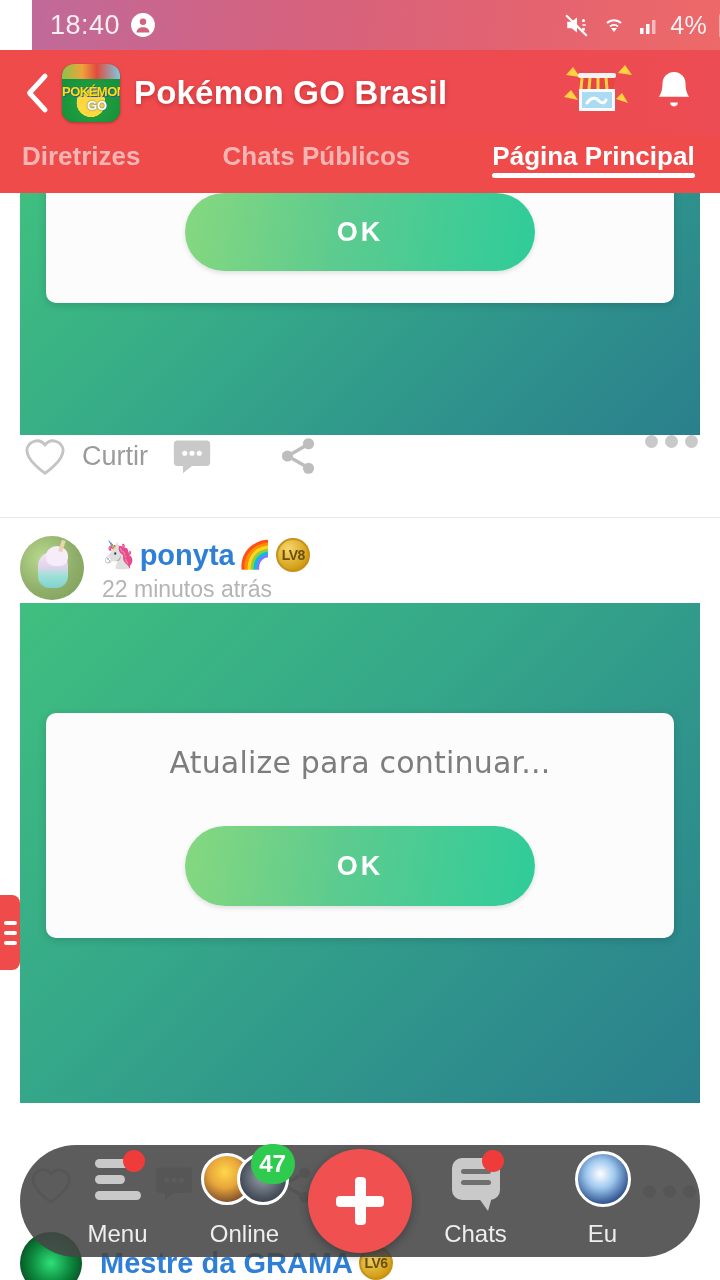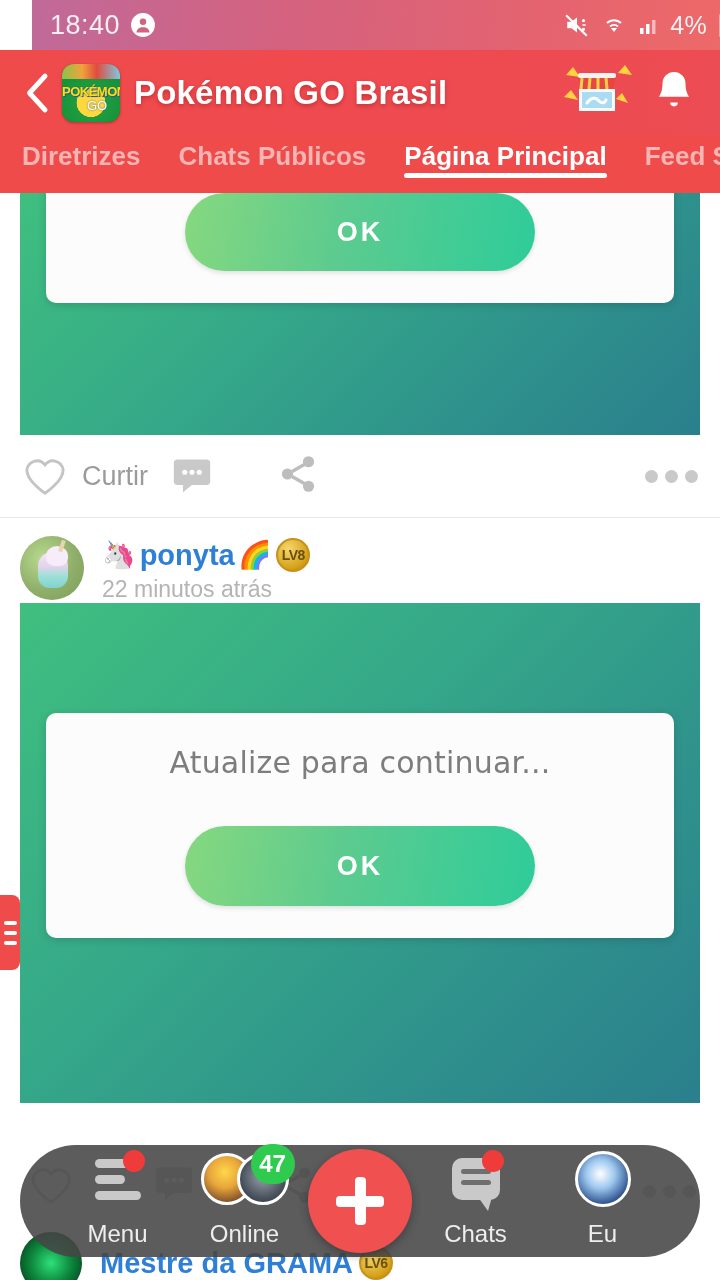--- a/index.html
+++ b/index.html
@@ -38,33 +38,34 @@
     box-shadow: 0 1px 3px rgba(0,0,0,.3);
   }
   .ga-top { position:absolute; top:0; left:0; right:0; height: 17px;
     background: linear-gradient(90deg,#8bc34a,#f0a23c 35%,#e04b3e 60%,#7ec8e3 100%); }
   .ga-body { position:absolute; top:15px; left:0; right:0; bottom:0;
     background: radial-gradient(circle at 50% 55%, #ffd83d 0%, #ffd83d 38%, #1f9c3f 39%, #149139 100%); }
   .ga-logo { position:absolute; top:20px; left:0; right:0; text-align:center;
     font-size: 13px; font-weight:bold; color:#ffe100; letter-spacing:-.5px;
     text-shadow: 0 0 2px #2a59a8, 1px 1px 0 #2a59a8; font-family:"Liberation Sans",sans-serif; }
   .ga-go { position:absolute; top:34px; left:0; right:0; text-align:center;
-    font-size: 13px; font-weight:normal; color:#fff; text-shadow: 0 0 2px #2a59a8; margin-left: 12px; }
+    font-size: 13px; font-weight:bold; color:#fff; text-shadow: 0 0 2px #2a59a8; margin-left: 12px; }
   .header-title {
     font-size: 33px; font-weight: bold; color: #fff; letter-spacing: .2px;
     text-shadow: 0 2px 4px rgba(120,0,0,.35); flex: 1; white-space: nowrap; overflow: hidden;
   }
   .shop-icon { width: 72px; height: 60px; position: relative; flex:none; margin-right: 14px; }
   .bell-btn { width: 56px; height: 60px; display:flex; align-items:center; justify-content:center; flex:none; }
 
   
   .tabs {
     position: absolute; top: 135px; left: 0; width: 720px; height: 58px;
     background: #ef4b4b; display: flex; align-items: flex-start; padding-left: 22px;
     overflow: hidden;
+    gap: 44px;
   }
   .tab { position: relative; padding: 6px 0 0 0; margin-right: 38px; white-space: nowrap; }
   .tab span { font-size: 26px; font-weight: bold; color: #f6b5b2; }
   .tab.active span { color: #ffffff; }
   .tab.active::after {
     content: ""; position: absolute; left: 0; right: 0; bottom: -6px; height: 5px;
     background: #fff; border-radius: 3px;
   }
 
   
@@ -90,21 +91,21 @@
     color: #ffffff; font-size: 27px; font-weight: bold; letter-spacing: 3px;
     box-shadow: 0 2px 5px rgba(0,0,0,.12);
   }
 
   
   .post-top-img { height: 242px; margin: 0 20px 0 20px; border-radius: 0; }
   .post-top-img .dialog-card { left: 26px; right: 26px; top: -190px; height: 300px; }
   .post-top-img .ok-btn { width: 350px; height: 78px; position:absolute; left:50%; transform:translateX(-50%); top: 190px;}
 
   .action-bar {
-    height: 83px; display: flex; align-items: center; padding: 0 22px;
+    height: 83px; display: flex; align-items: flex-start; padding: 0 22px;
     border-bottom: 1px solid #e9e9e9; background:#fff;
   }
   .act-like { display: flex; align-items: center; gap: 14px; }
   .act-like-label { font-size: 27px; color: #9b9b9b; }
   .act-comment { margin-left: 22px; }
   .act-share { margin-left: 62px; }
   .act-spacer { flex: 1; }
   .dots-3 { display: flex; gap: 7px; align-items: center; }
   .dots-3 i { width: 13px; height: 13px; border-radius: 50%; background: #c9c9c9; display:block; }
 

